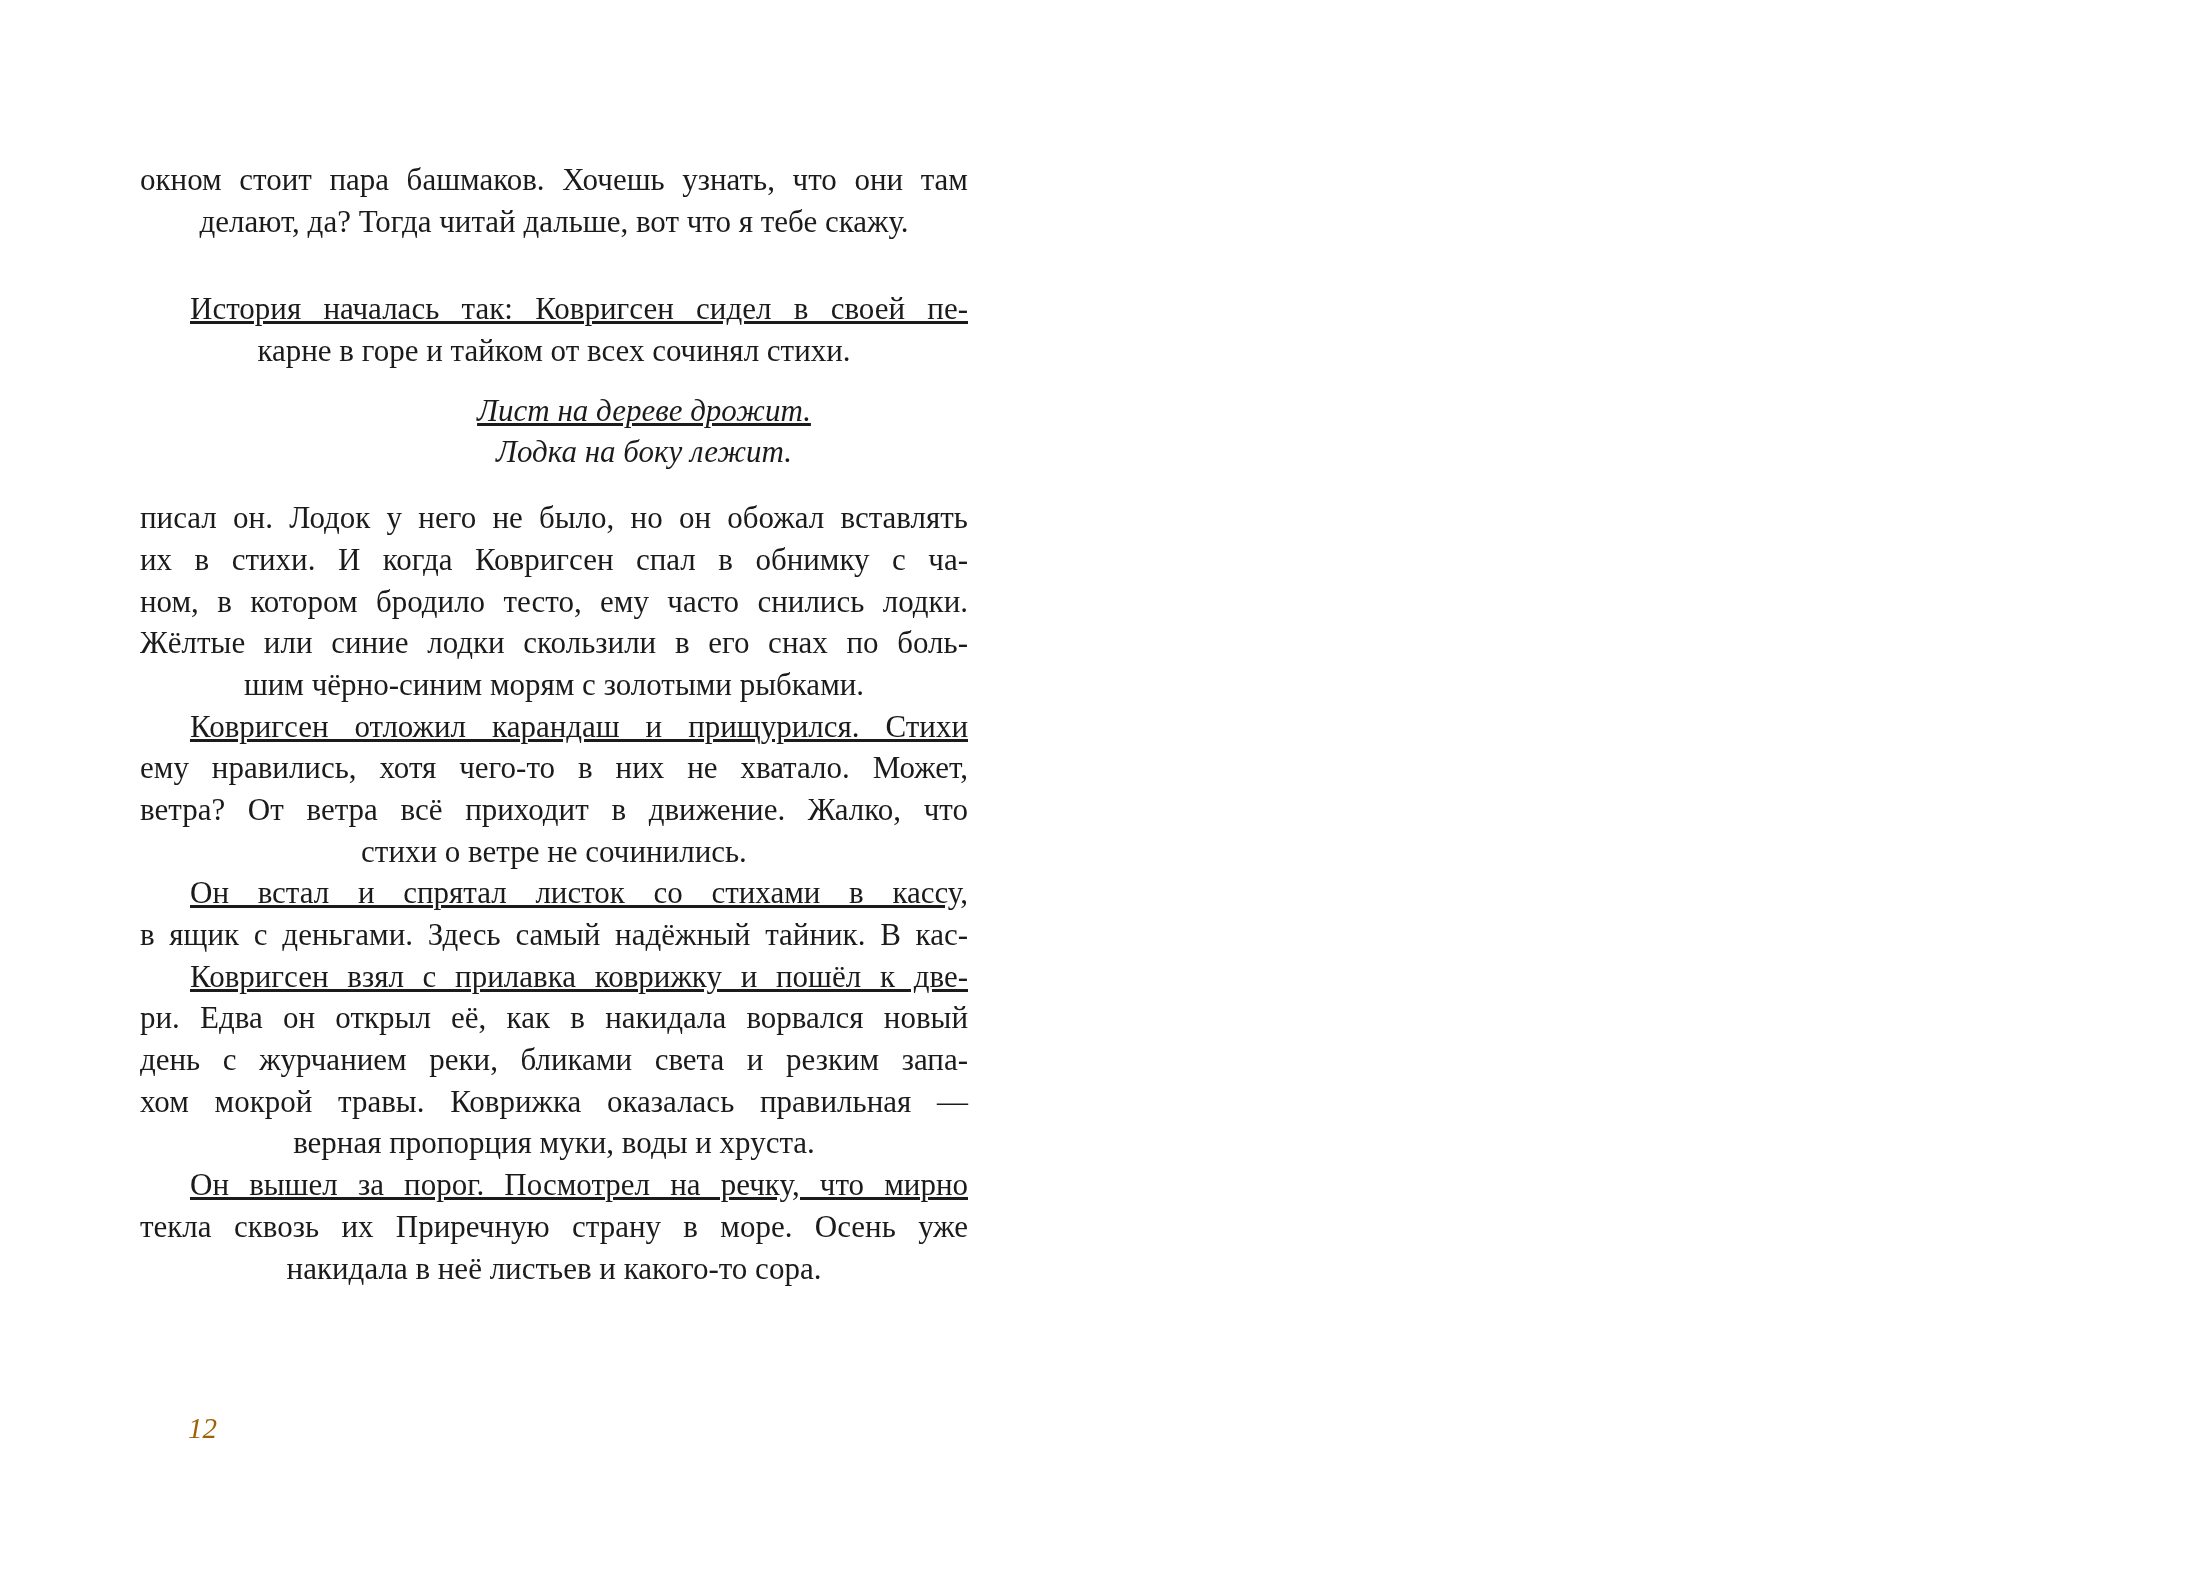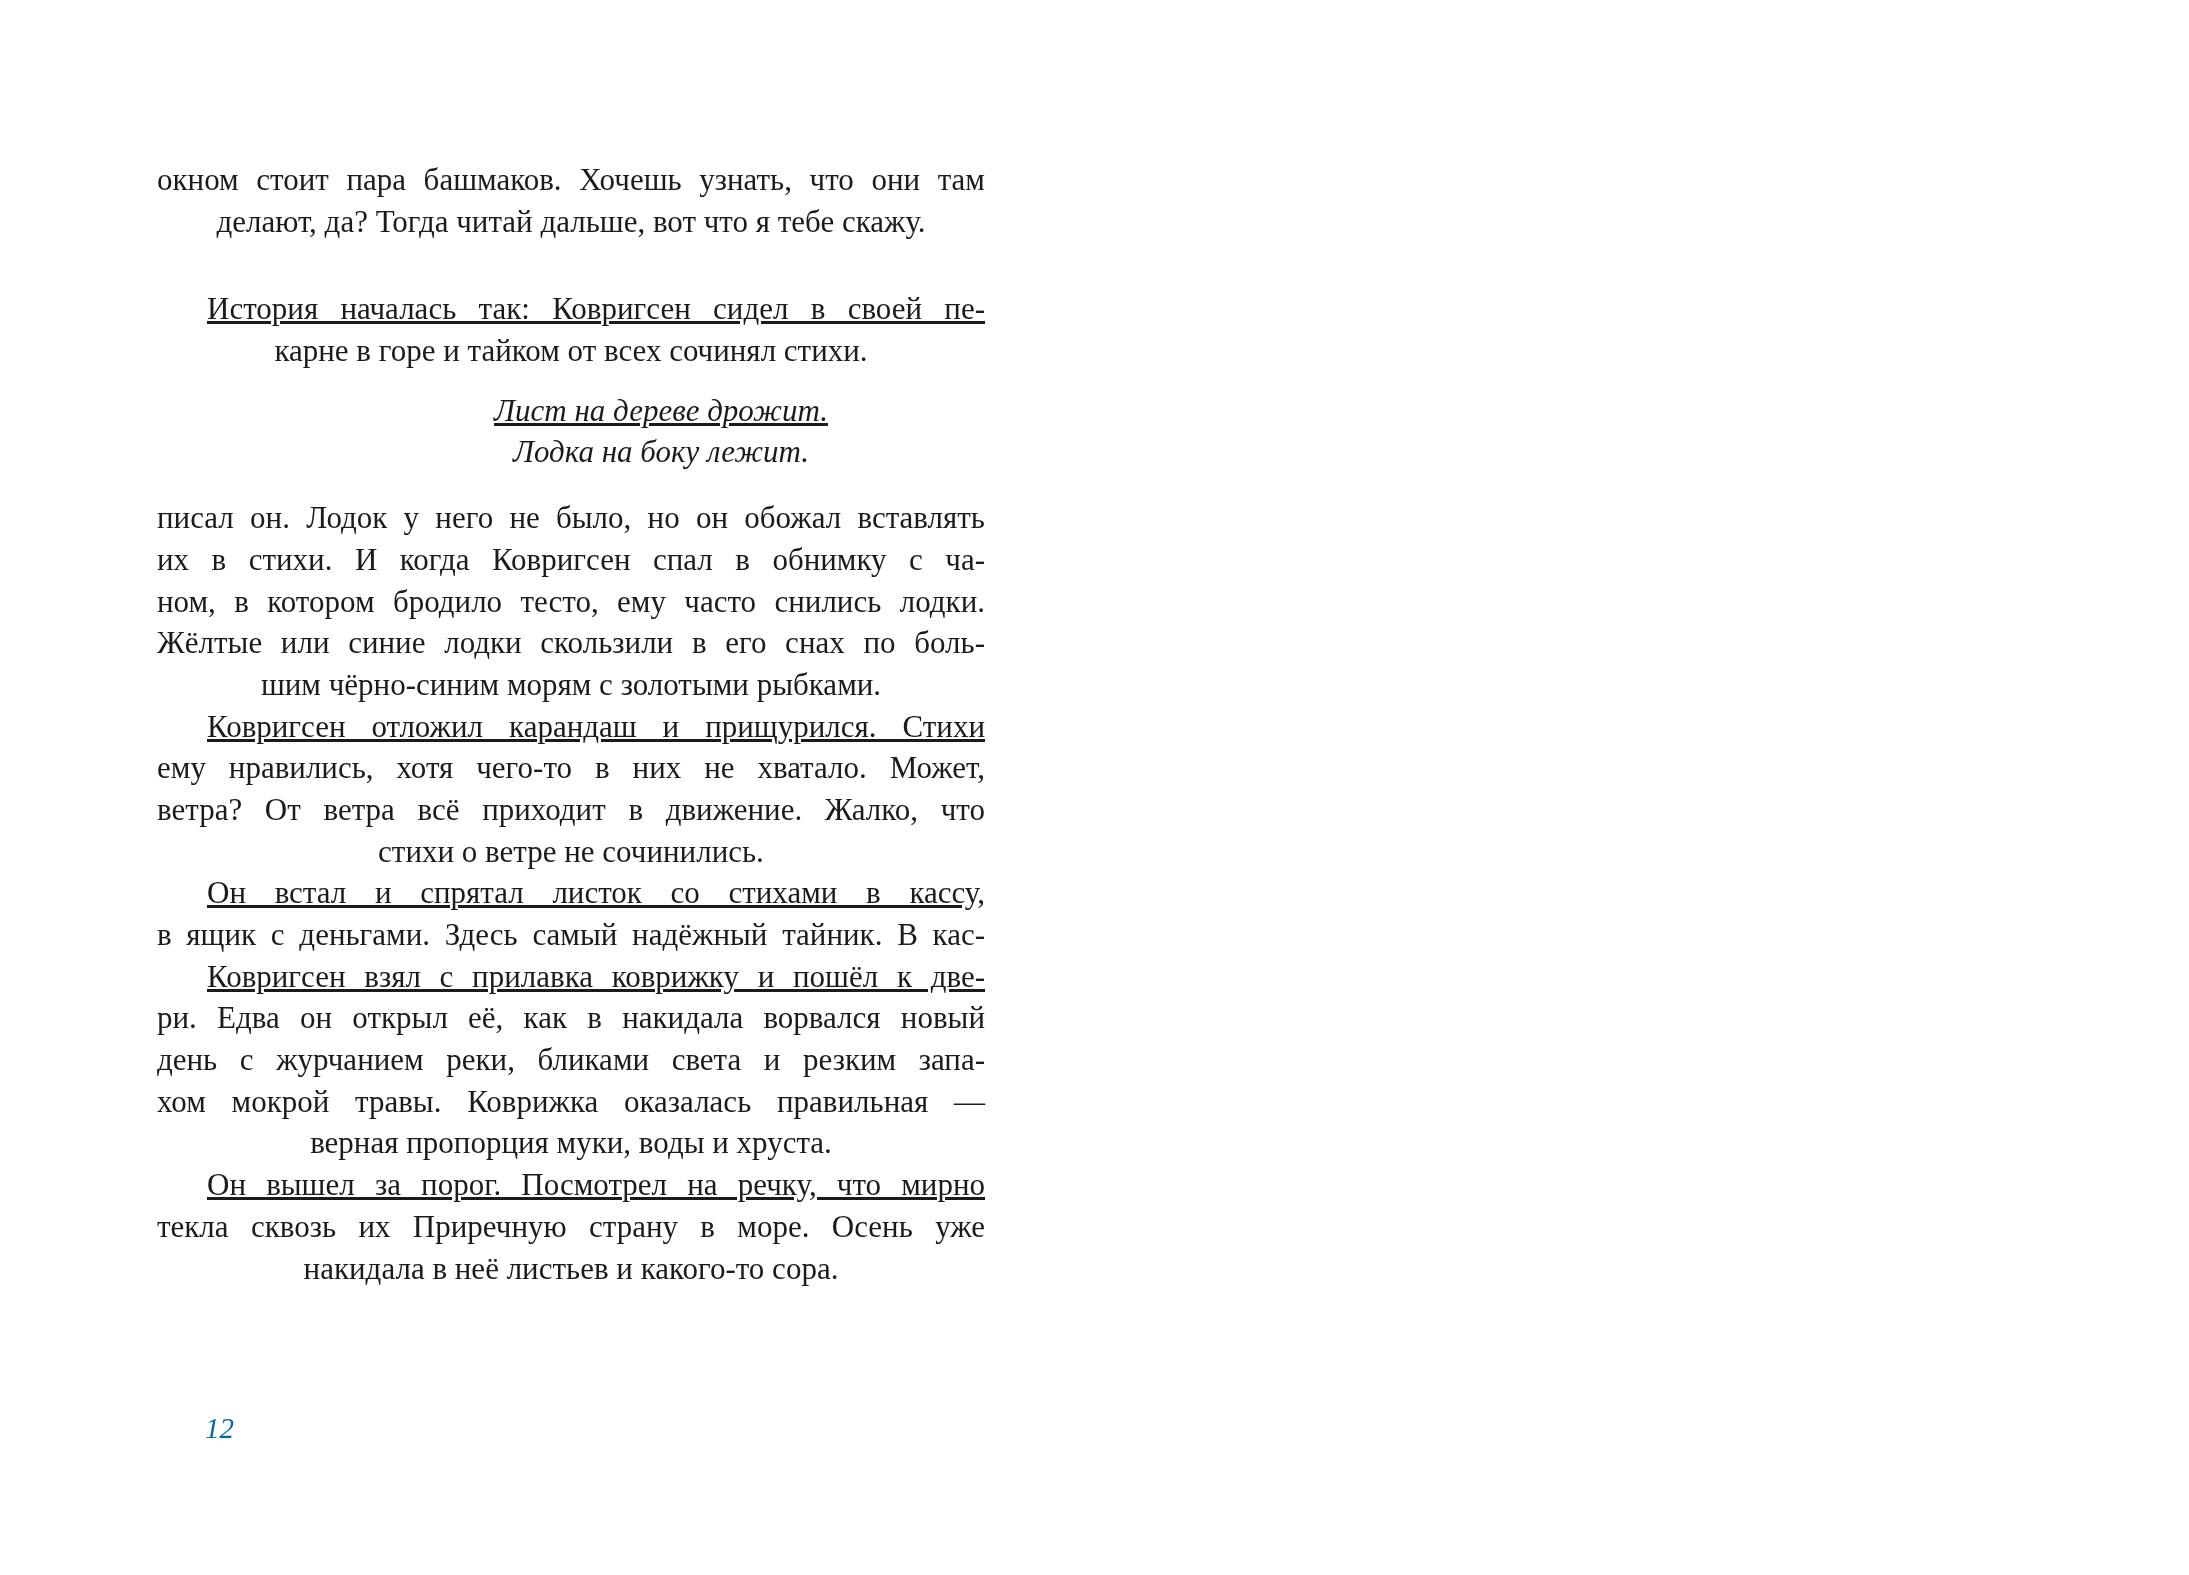--- a/index.html
+++ b/index.html
@@ -14,21 +14,21 @@
     background: #ffffff;
     overflow: hidden;
     font-family: "Liberation Serif", "DejaVu Serif", serif;
     color: #1b1b1b;
   }
   .page {
     position: absolute;
     top: 0;
     height: 100%;
   }
-  .page.left  { left: 17px;      width: 1094px; }
+  .page.left  { left: 0;      width: 1094px; }
   .page.right { left: 1094px; width: 1095px; }
   .col {
     position: absolute;
     top: 159px;
   }
   .col.left  { left: 140px;  width: 828px; }
   .line {
     font-size: 31px;
     line-height: 41.7px;
     height: 41.7px;
@@ -40,21 +40,21 @@
     text-align-last: justify;
   }
   .line.ind { text-indent: 50px; text-decoration: underline; }
   .line.verse { font-style: italic; }
   .pagenum {
     position: absolute;
     top: 1408px;
     font-size: 29px;
     line-height: 41.7px;
     font-style: italic;
-    color: #0369a1;
+    color: #a16207;
   }
   .pagenum.left  { left: 188px; }
 </style>
 </head>
 <body>
 
 <div class="spread">
 
   <div class="page left">
     <div class="col left">

